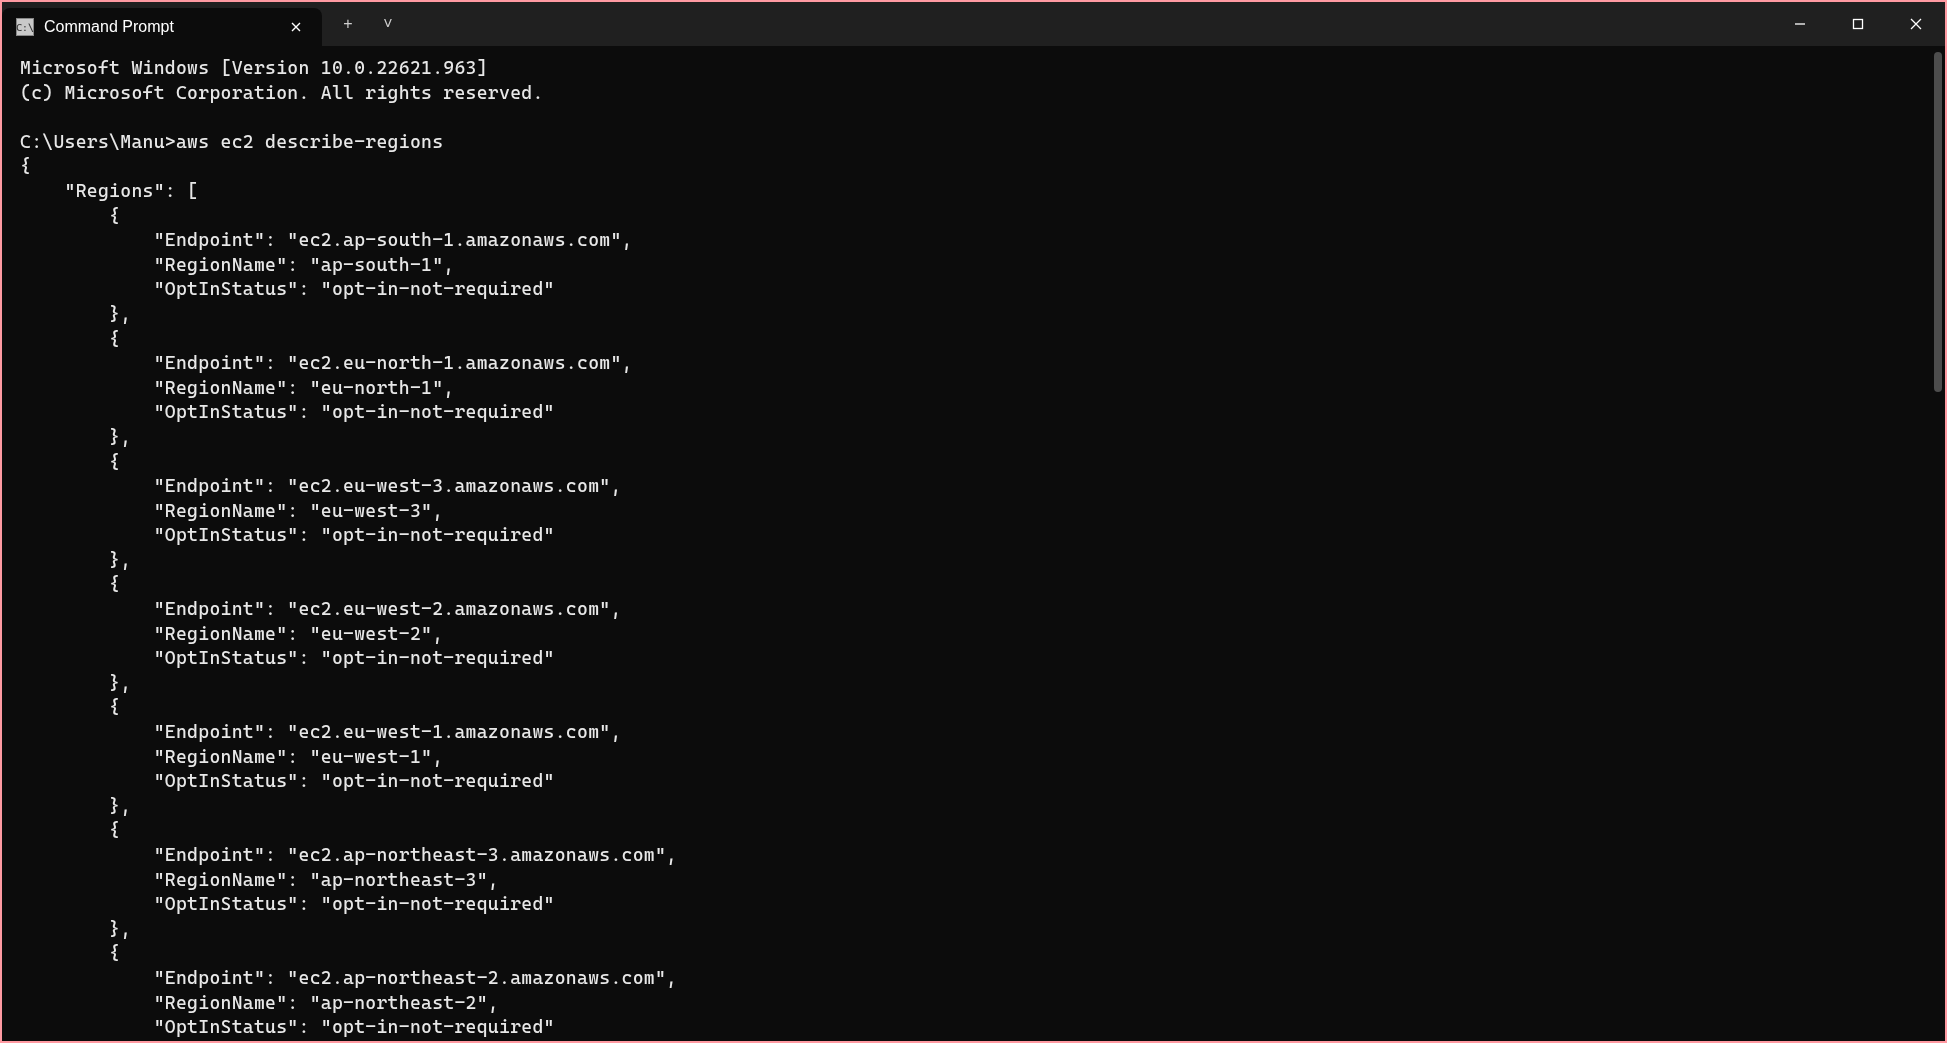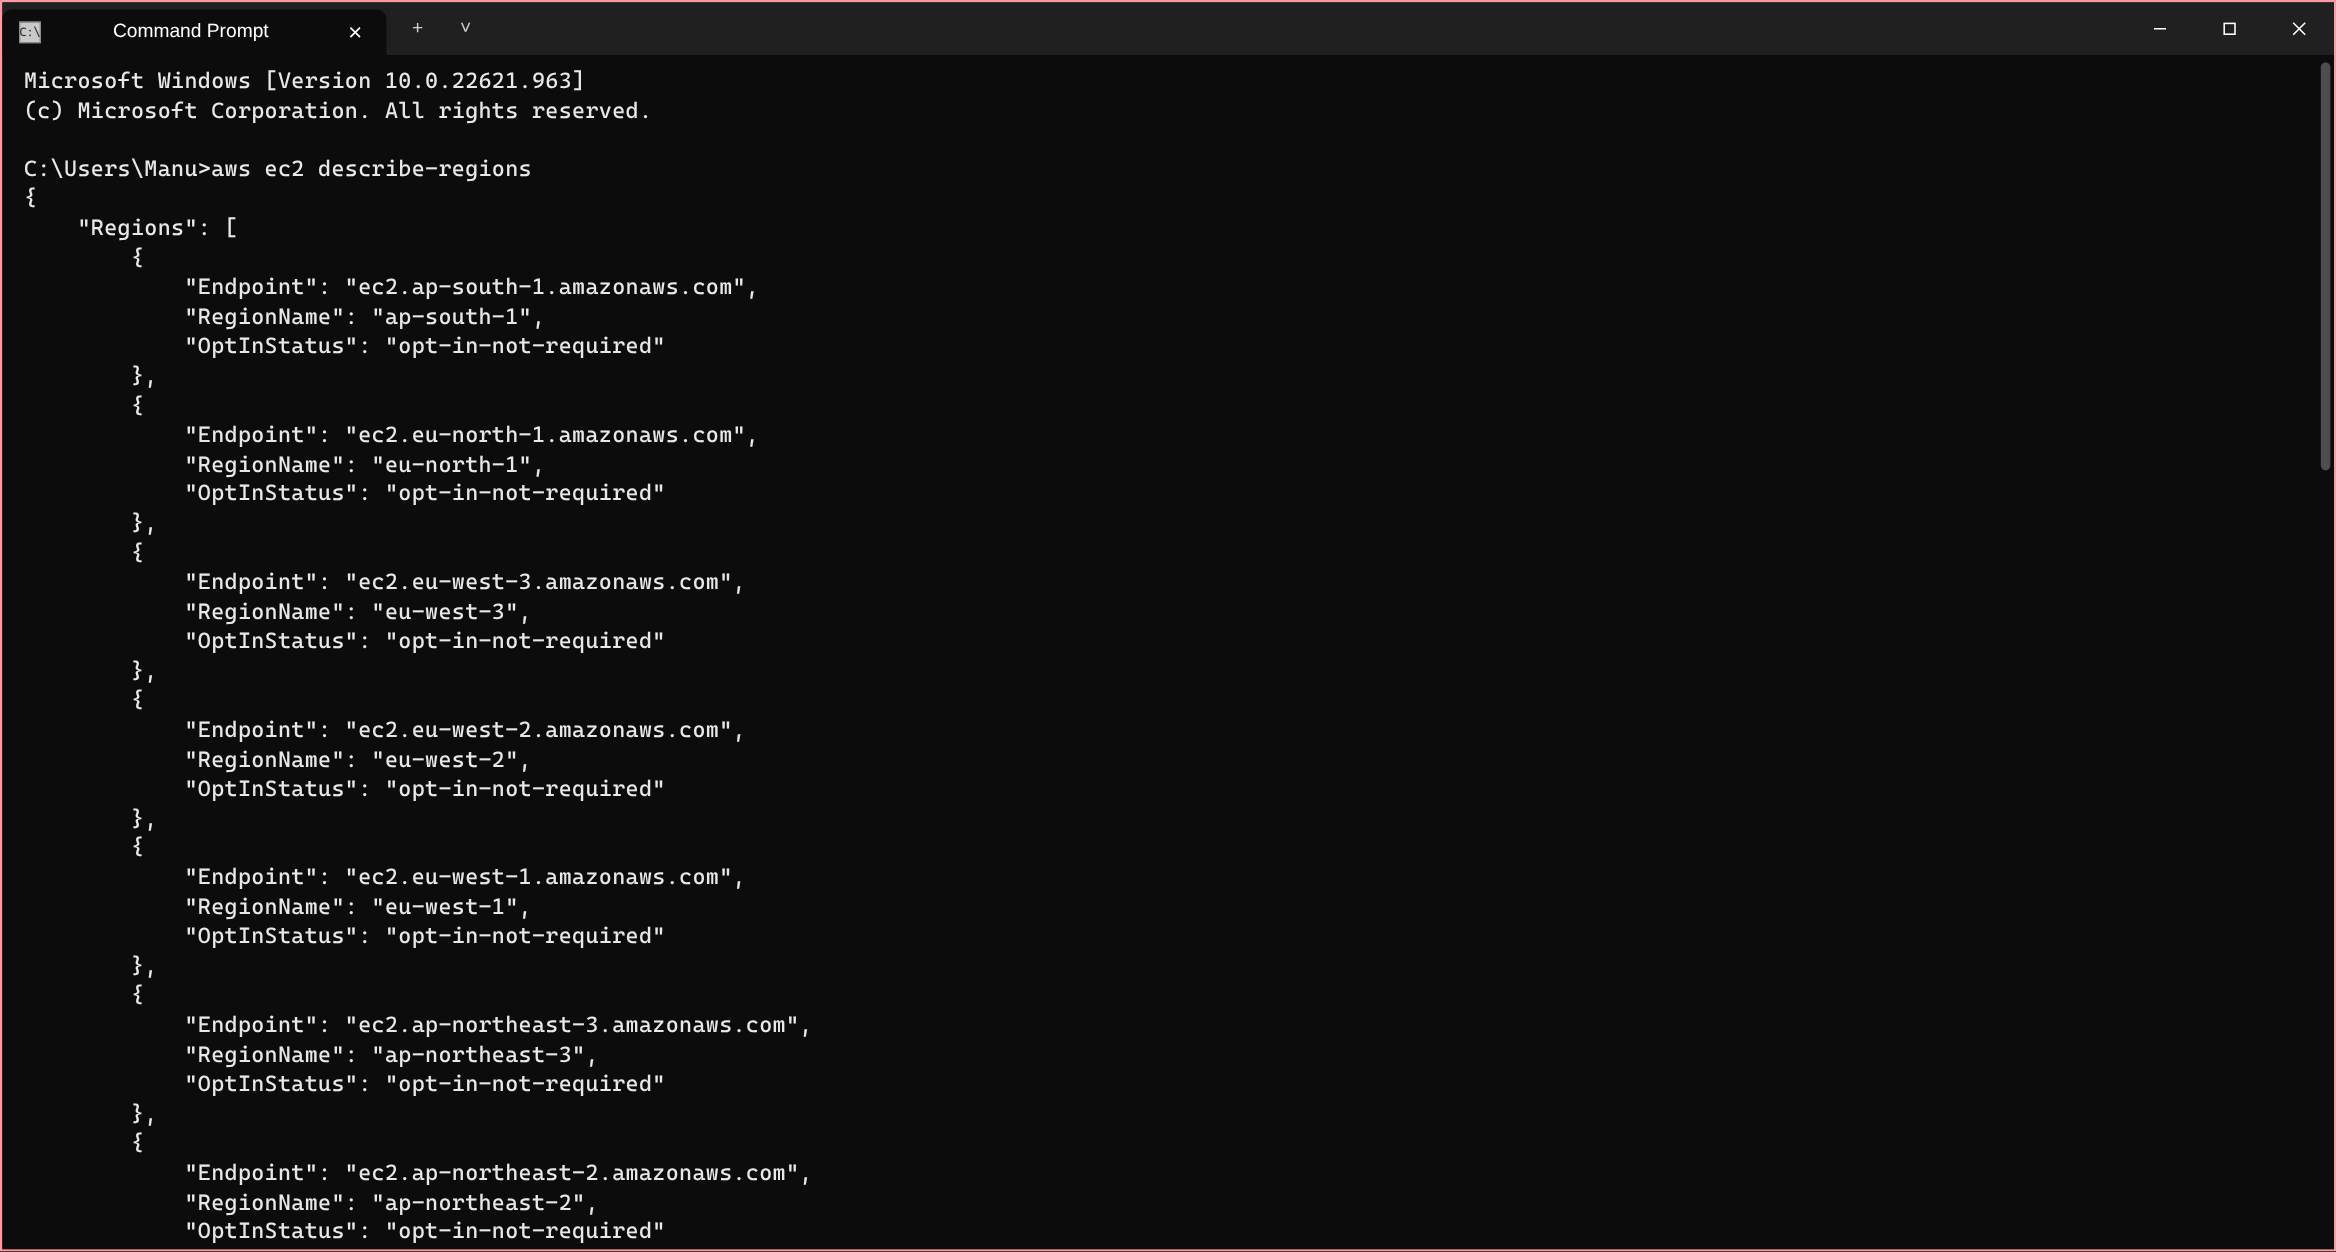--- a/index.html
+++ b/index.html
@@ -51,21 +51,20 @@
     align-items: center;
     justify-content: center;
     font-size: 10px;
     color: #333;
   }
   .tab-title {
     color: #ffffff;
     font-size: 16px;
     font-family: "Segoe UI", sans-serif;
     flex: 1;
-    text-align: center;
   }
   .tab-close {
     width: 24px;
     height: 24px;
     display: flex;
     align-items: center;
     justify-content: center;
     color: #ffffff;
     font-size: 14px;
     cursor: pointer;

